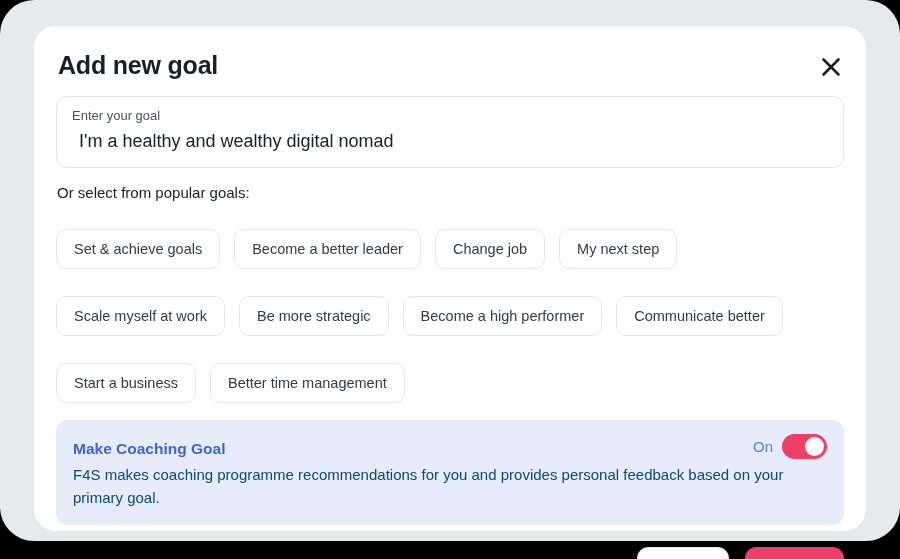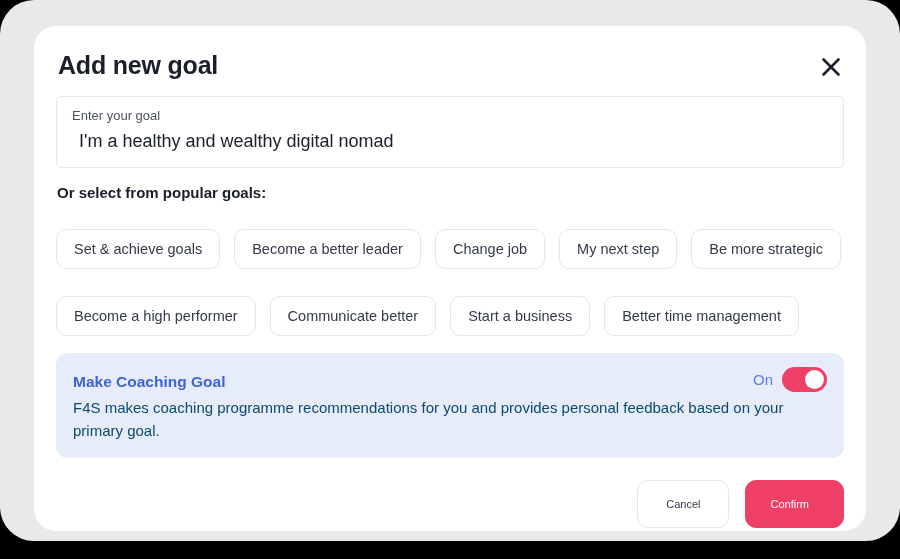--- a/index.html
+++ b/index.html
@@ -65,21 +65,21 @@
     cursor: pointer;
     margin-right: -2px;
     margin-top: 2px;
   }
   .close-btn svg { display: block; }
 
   
   .goal-field {
     margin-top: 10px;
     border: 1px solid #e6e7ea;
-    border-radius: 5px;
+    border-radius: 11px;
     padding: 11px 14px 14px 14px;
     box-sizing: border-box;
     height: 72px;
     background: #fff;
   }
   .goal-field-label {
     font-size: 13px;
     color: #4d5262;
     line-height: 16px;
     padding-left: 1px;
@@ -94,21 +94,21 @@
     outline: none;
     width: 100%;
     background: transparent;
     font-family: "Liberation Sans", sans-serif;
     box-sizing: border-box;
   }
 
   
   .popular-label {
     font-size: 15px;
-    font-weight: bold;
+    font-weight: normal;
     color: #1b1f2a;
     margin-top: 15px;
     padding-left: 1px;
     line-height: 20px;
   }
   .chips {
     display: flex;
     flex-wrap: wrap;
     gap: 12px 14px;
     margin-top: 11px;
@@ -231,20 +231,21 @@
       <input class="goal-field-value" type="text" value="I'm a healthy and wealthy digital nomad" style="">
     </div>
 
     <div class="popular-label">Or select from popular goals:</div>
 
     <div class="chips">
       <button class="chip">Set &amp; achieve goals</button>
       <button class="chip">Become a better leader</button>
       <button class="chip">Change job</button>
       <button class="chip">My next step</button>
+      <button class="chip">Scale myself at work</button>
       <button class="chip">Be more strategic</button>
       <button class="chip">Become a high performer</button>
       <button class="chip">Communicate better</button>
       <button class="chip">Start a business</button>
       <button class="chip">Better time management</button>
     </div>
 
     <div class="coaching-panel">
       <div class="coaching-top">
         <div class="coaching-title">Make Coaching Goal</div>

